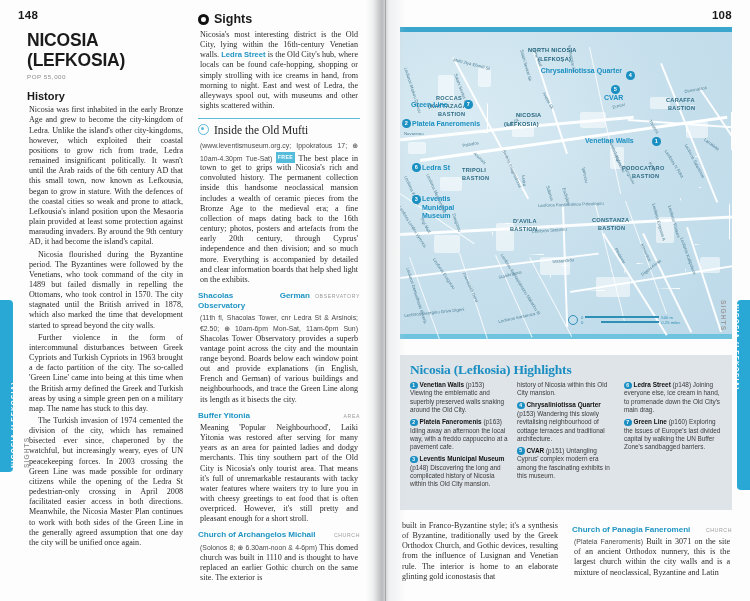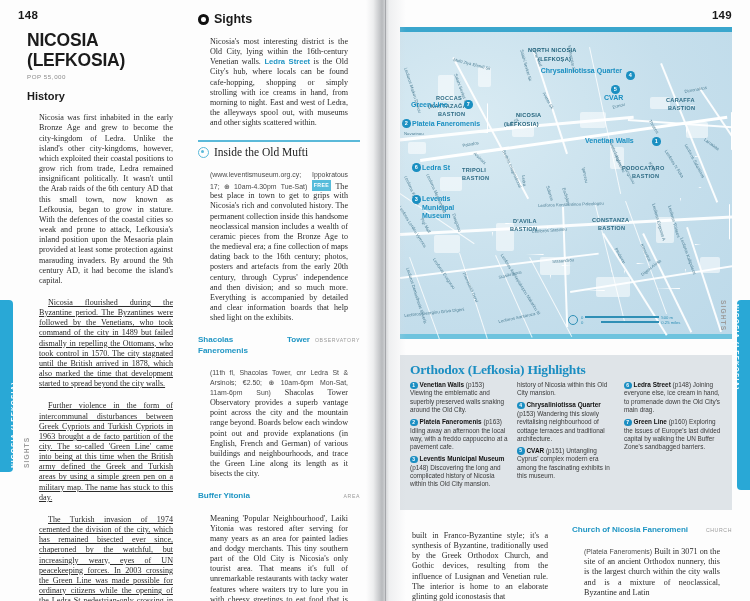--- a/index.html
+++ b/index.html
@@ -31,22 +31,22 @@
        color:#2b2b2b;}
   .colL{left:27px;top:30px;}
   .colR{left:198px;top:14px;width:162px;}
 
   h1.title{font-family:"Liberation Sans",sans-serif;font-weight:bold;
     font-size:17.5px;letter-spacing:-.2px;color:#1b1b1b;margin:0 0 2px 0;line-height:20px;}
   .pop{font-family:"Liberation Sans",sans-serif;font-size:6.2px;color:#8b8b8b;
     letter-spacing:.55px;margin:0 0 9px 0;}
   h2.sec{font-family:"Liberation Sans",sans-serif;font-weight:bold;font-size:11px;
     color:#1b1b1b;margin:0 0 4px 0;}
-  p.body{margin:12px;text-indent:0;}
-  p.body + p.body{text-indent:9px;text-decoration:underline;}
+  p.body{margin:2px;text-indent:0;}
+  p.body + p.body{text-indent:9px;}
 
   
   .sights-head{display:flex;align-items:center;gap:5px;margin:0 0 5px 0;}
   .sights-head .txt{font-family:"Liberation Sans",sans-serif;font-weight:bold;
     font-size:12.5px;color:#1b1b1b;}
   .eye{width:11px;height:11px;border-radius:50%;background:#111;position:relative;
        display:inline-block;}
   .eye:after{content:"";position:absolute;left:3.2px;top:3.2px;width:4.6px;height:4.6px;
     border-radius:50%;background:#fff;}
 
@@ -170,21 +170,21 @@
         <span class="circ"></span>
         <span class="txt">Inside the Old Mufti</span>
       </div>
 
       <div class="poi">
         <p class="body"><span class="poi-meta">(www.leventismuseum.org.cy; Ippokratous 17; ⊕ 10am-4.30pm Tue-Sat)</span> <span class="free">FREE</span><span> The best place in town to get to grips with Nicosia's rich and convoluted history. The permanent collection inside this handsome neoclassical mansion includes a wealth of ceramic pieces from the Bronze Age to the medieval era; a fine collection of maps dating back to the 16th century; photos, posters and artefacts from the early 20th century, through Cyprus' independence and then division; and so much more. Everything is accompanied by detailed and clear information boards that help shed light on the exhibits.</span></p>
       </div>
 
       <div class="poi">
         <div class="poi-line">
-          <span class="poi-name">Shacolas Tower Faneromenis</span>
+          <span class="poi-name">Shacolas German Observatory</span>
           <span class="poi-cat">OBSERVATORY</span>
         </div>
         <p class="body"><span class="poi-meta">(11th fl, Shacolas Tower, cnr Ledra St &amp; Arsinois; €2.50; ⊕ 10am-6pm Mon-Sat, 11am-6pm Sun)</span><span> Shacolas Tower Observatory provides a superb vantage point across the city and the mountain range beyond. Boards below each window point out and provide explanations (in English, French and German) of various buildings and neighbourhoods, and trace the Green Line along its length as it bisects the city.</span></p>
       </div>
 
       <div class="poi">
         <div class="poi-line">
           <span class="poi-name">Buffer Yitonia</span>
           <span class="poi-cat">AREA</span>
         </div>
@@ -206,21 +206,21 @@
       </div>
     <div class="tab-left-text">
         <span>SIGHTS</span>
       </div>
   </div>
 
   <div class="gutter"></div>
   <div class="gutter-line"></div>
 
   <div class="right-page"></div>
-  <div class="folio folio-right">149</div>
+  <div class="folio folio-right">108</div>
 
   <div class="mapbox">
     <div class="water"></div>
     <div class="topbar"></div>
     <div class="botbar"></div>
 
     <div class="blk" style="left:38px;top:48px;width:16px;height:26px"></div>
     <div class="blk" style="left:78px;top:40px;width:13px;height:20px"></div>
     <div class="blk" style="left:112px;top:96px;width:22px;height:14px"></div>
     <div class="blk" style="left:180px;top:85px;width:26px;height:16px"></div>
@@ -367,21 +367,21 @@
             <span class="txt">0</span>
             <div class="bar" style="width:58px;margin-left:16px"></div>
             <span class="txt">0.25 miles</span>
           </div>
         </div>
       </div>
     </div>
   </div>
 
   <div class="hl">
-    <h3>Orthodox (Lefkosia) Highlights</h3>
+    <h3>Nicosia (Lefkosia) Highlights</h3>
     <div class="hl-cols">
       <div class="hl-col">
         <div class="hl-item"><span class="hl-num">1</span><span class="hl-name">Venetian Walls</span> <span>(p153)</span><span> Viewing the emblematic and superbly preserved walls snaking around the Old City.</span></div>
         <div class="hl-item"><span class="hl-num">2</span><span class="hl-name">Plateia Faneromenis</span> <span>(p163)</span><span> Idling away an afternoon the local way, with a freddo cappuccino at a pavement cafe.</span></div>
         <div class="hl-item"><span class="hl-num">3</span><span class="hl-name">Leventis Municipal Museum</span> <span>(p148)</span><span> Discovering the long and complicated history of Nicosia within this Old City mansion.</span></div>
       </div>
       <div class="hl-col">
         <div class="hl-item">history of Nicosia within this Old City mansion.</div>
         <div class="hl-item"><span class="hl-num">4</span><span class="hl-name">Chrysaliniotissa Quarter</span> <span>(p153)</span><span> Wandering this slowly revitalising neighbourhood of cottage terraces and traditional architecture.</span></div>
         <div class="hl-item"><span class="hl-num">5</span><span class="hl-name">CVAR</span> <span>(p151)</span><span> Untangling Cyprus' complex modern era among the fascinating exhibits in this museum.</span></div>
@@ -392,21 +392,21 @@
       </div>
     </div>
   </div>
 
   <div class="bot-col botL">
     <p class="body">built in Franco-Byzantine style; it's a synthesis of Byzantine, traditionally used by the Greek Orthodox Church, and Gothic devices, resulting from the influence of Lusignan and Venetian rule. The interior is home to an elaborate glinting gold iconostasis that</p>
   </div>
   <div class="bot-col botR">
     <div class="poi">
       <div class="poi-line">
-        <span class="poi-name">Church of Nicosia Faneromeni</span>
+        <span class="poi-name">Church of Panagia Faneromeni</span>
         <span class="poi-cat">CHURCH</span>
       </div>
       <p class="body"><span class="poi-meta">(Plateia Faneromenis)</span><span> Built in 3071 on the site of an ancient Orthodox nunnery, this is the largest church within the city walls and is a mixture of neoclassical, Byzantine and Latin</span></p>
     </div>
   </div>
 
   <div class="tab tab-right">
       <span>NICOSIA (LEFKOSIA)</span>
     </div>
   <div class="tab-right-text">

